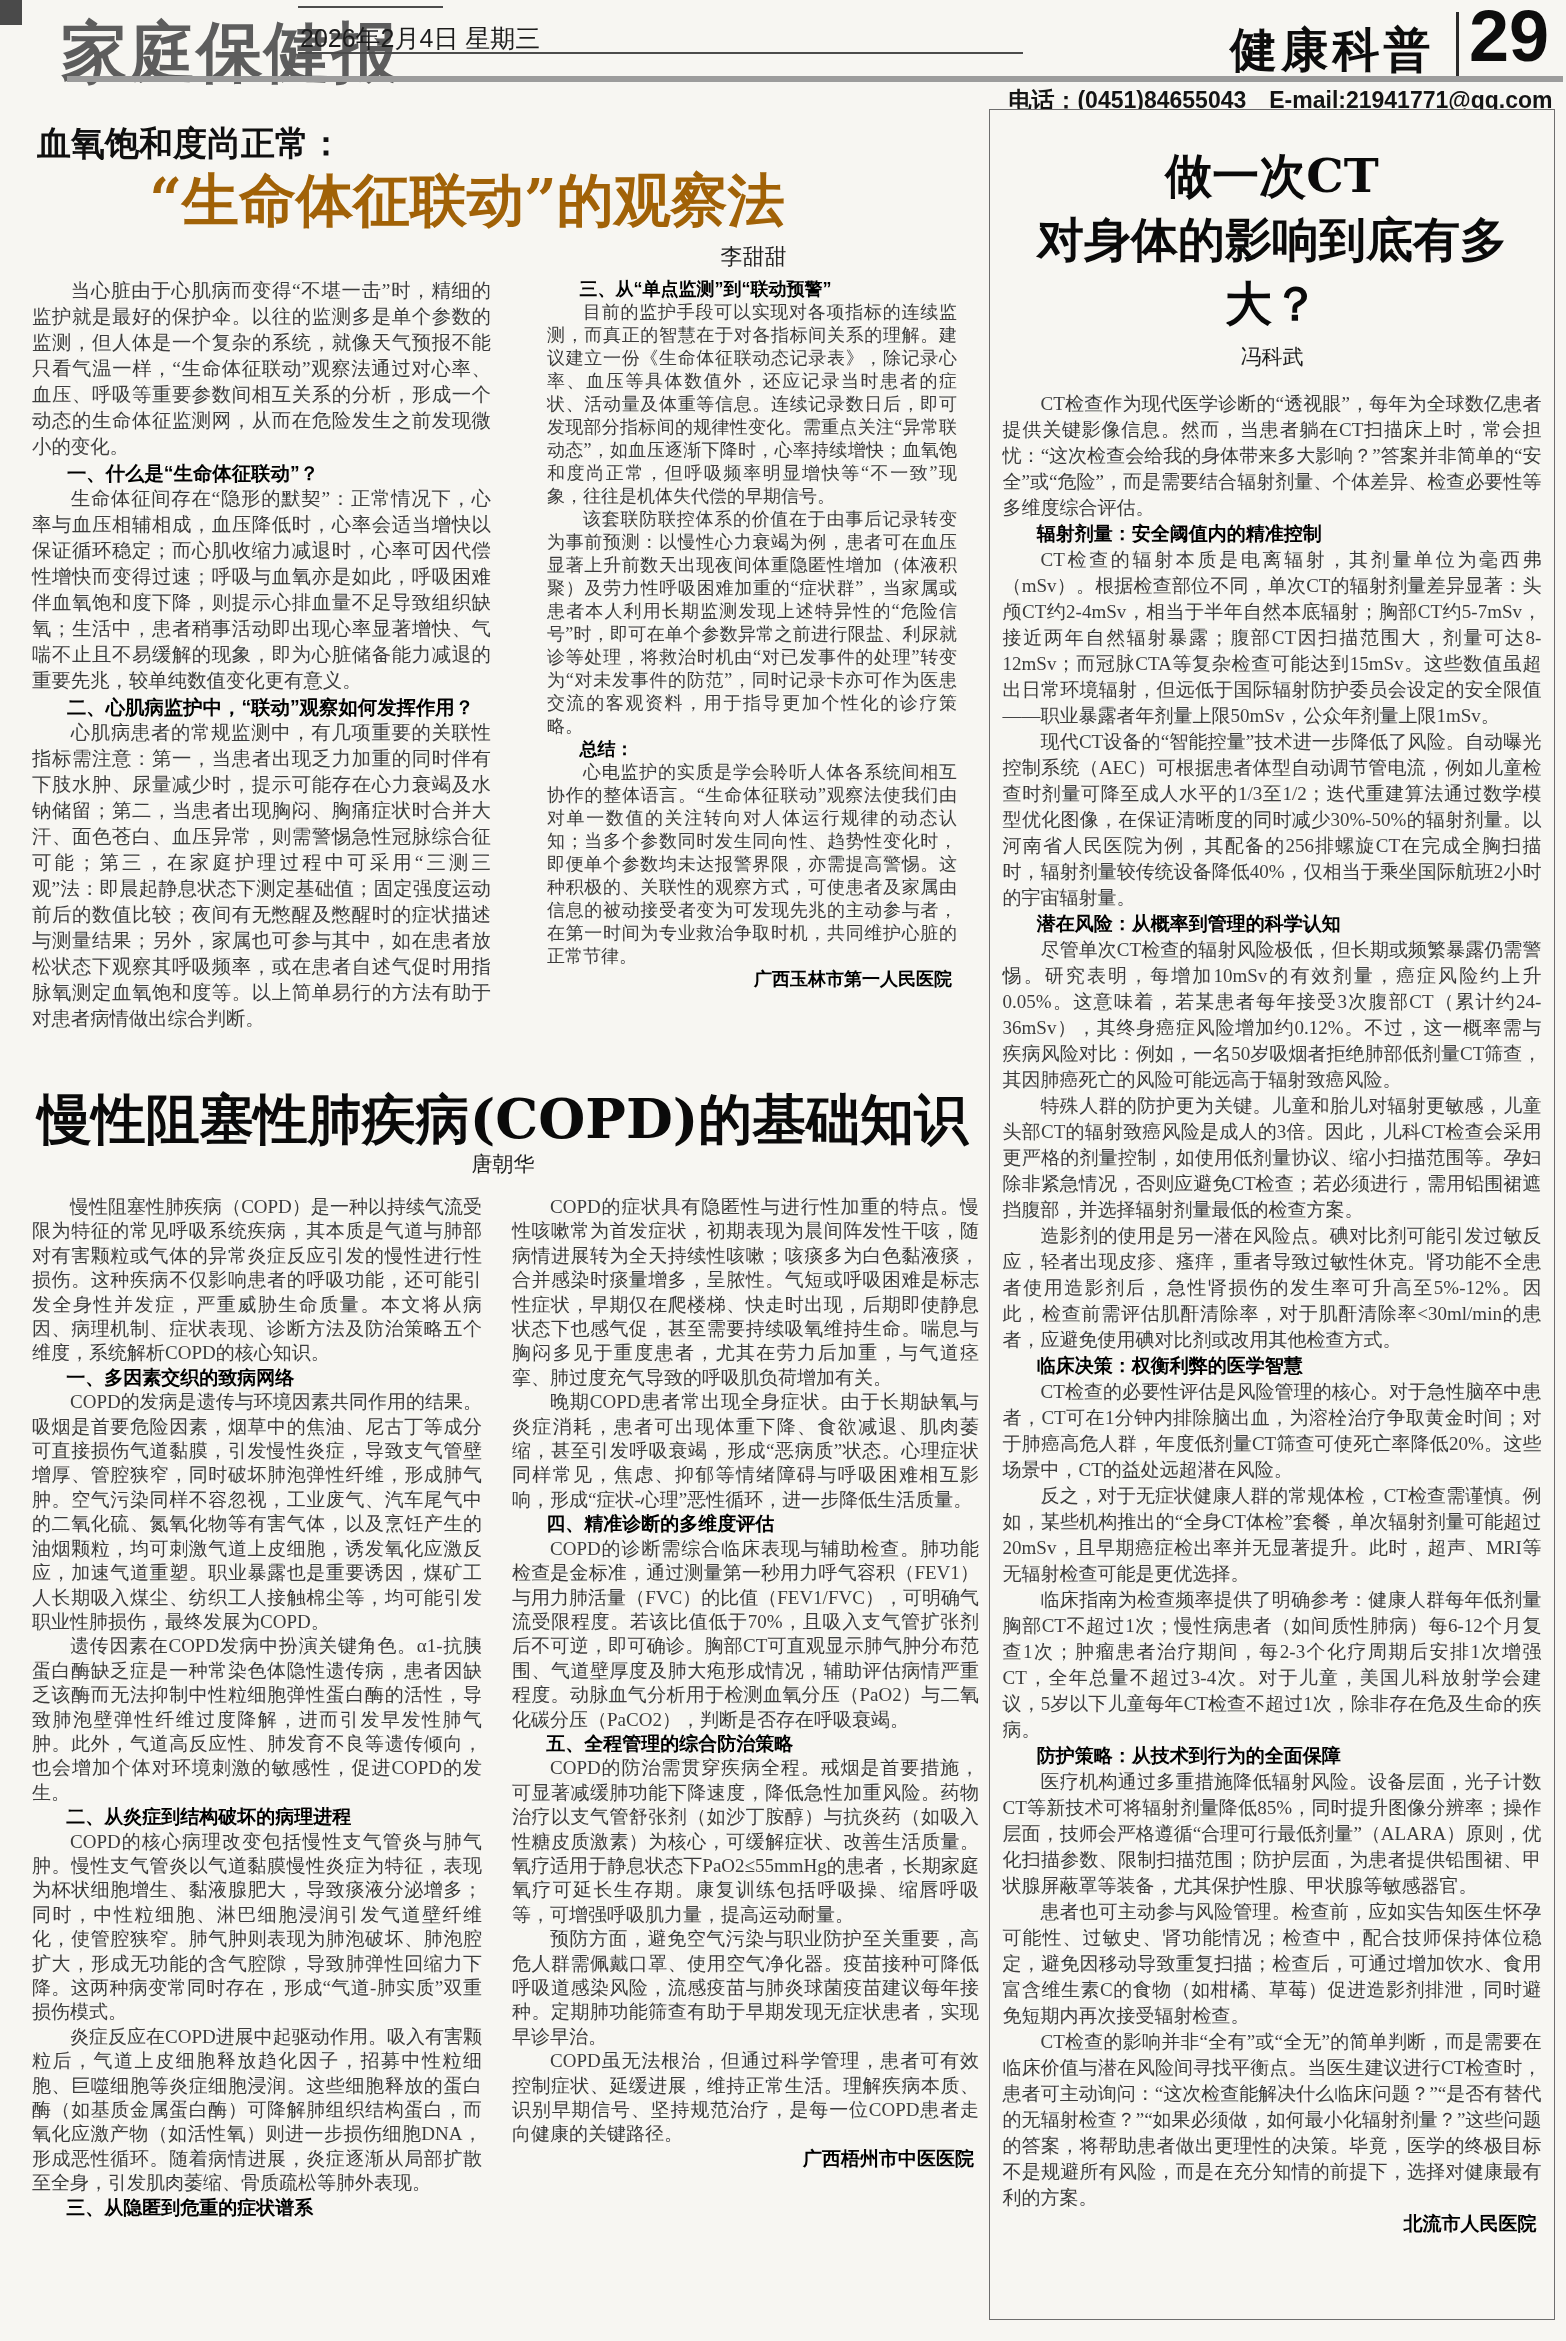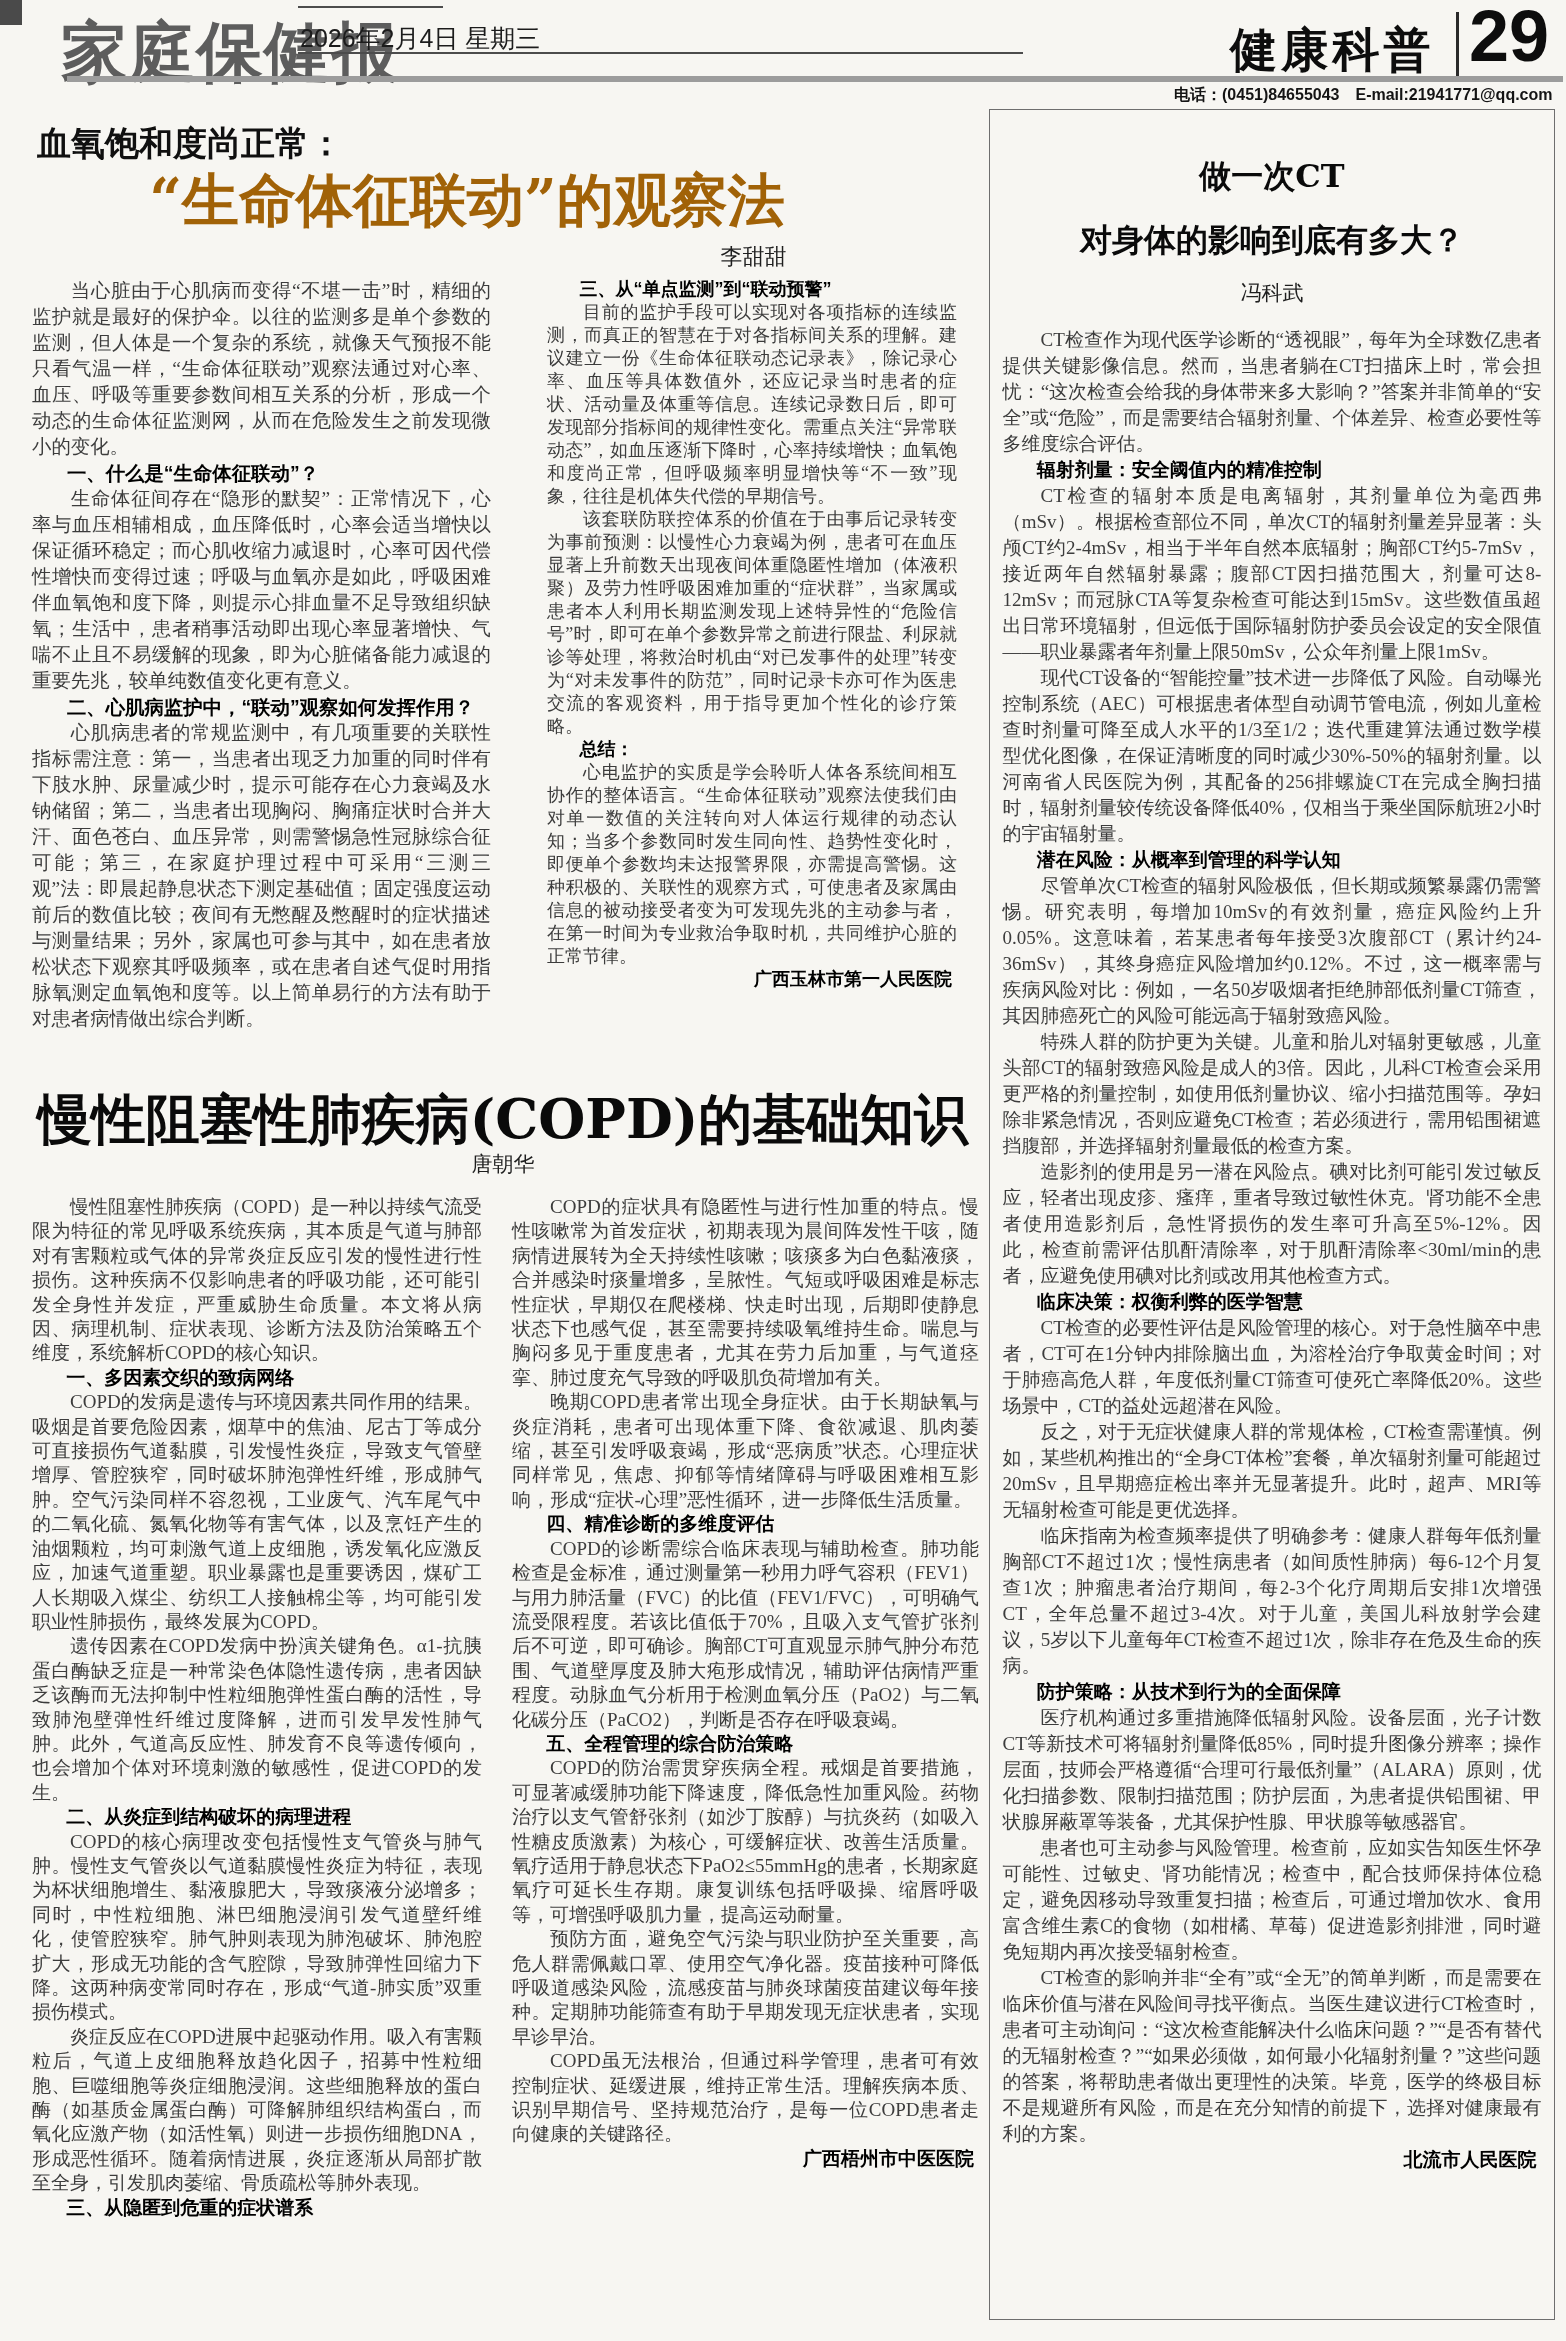--- a/index.html
+++ b/index.html
@@ -12,34 +12,34 @@
   .date{position:absolute;left:300px;top:22px;font-size:25px;color:#1c1c1c;
         font-family:"Liberation Sans",sans-serif;}
   .date-topline{position:absolute;left:298px;top:5.9px;width:145px;height:2.5px;background:#4c4c4c;}
   .date-underline{position:absolute;left:298px;top:52px;width:725px;height:1.7px;background:#4c4c4c;}
   .section-name{position:absolute;left:1230px;top:18.5px;font-size:47px;font-weight:bold;color:#0d0d0d;
                 font-family:"Liberation Sans",sans-serif;letter-spacing:4.2px;}
   .page-divider{position:absolute;left:1456px;top:11.8px;width:2.5px;height:64px;background:#2a2a2a;}
   .page-number{position:absolute;left:1469px;top:-5px;font-size:72px;font-weight:bold;color:#0d0d0d;
                font-family:"Liberation Sans",sans-serif;}
   .header-rule{position:absolute;left:67px;top:76px;width:1496px;height:5.9px;background:#9c9c9c;}
-  .contact{position:absolute;right:13.5px;top:85px;font-size:16px;font-weight:bold;color:#141414;
+  .contact{position:absolute;right:13.5px;top:85px;font-size:23px;font-weight:bold;color:#141414;
            font-family:"Liberation Sans",sans-serif;}
   
   .a1-kicker{position:absolute;left:37px;top:121px;font-size:34px;font-weight:bold;color:#101010;
              font-family:"Liberation Sans",sans-serif;}
   .a1-title{position:absolute;left:29.5px;top:163px;width:875px;text-align:center;font-size:57px;
             font-weight:bold;color:#a16207;font-family:"DejaVu Serif",serif;}
   .a1-byline{position:absolute;left:29.5px;top:242px;width:757px;text-align:right;font-size:22px;color:#1e1e1e;}
   .a1-col1{position:absolute;left:32px;top:278px;width:459px;font-size:19.4px;line-height:26px;text-align:justify;}
   .a1-col2{position:absolute;left:547px;top:278px;width:410px;font-size:18px;line-height:23px;text-align:justify;}
   
   .ct-box{position:absolute;left:989px;top:109px;width:566px;height:2211px;border:1.7px solid #6e6e6e;
           box-sizing:border-box;padding:0 12.6px;background:#f7f6f2;}
-  .ct-title{margin-top:34px;text-align:center;font-size:32px;font-weight:bold;color:#0a0a0a;
+  .ct-title{margin-top:34px;text-align:center;font-size:47px;font-weight:bold;color:#0a0a0a;
             font-family:"DejaVu Serif",serif;line-height:64px;}
   .ct-byline{text-align:center;font-size:21px;margin-top:6.7px;color:#1e1e1e;}
   .ct-body{margin-top:20px;font-size:19px;line-height:26px;text-align:justify;}
   
   .a3-title{position:absolute;left:29.5px;top:1077px;width:947px;text-align:center;font-size:54px;
             font-weight:bold;color:#0a0a0a;font-family:"DejaVu Serif",serif;margin-top:7px;}
   .a3-byline{position:absolute;left:29.5px;top:1150px;width:947px;text-align:center;font-size:21px;color:#1e1e1e;}
   .a3-col1{position:absolute;left:32px;top:1195px;width:450px;font-size:19px;line-height:24.4px;text-align:justify;}
   .a3-col2{position:absolute;left:512px;top:1195px;width:467px;font-size:19px;line-height:24.4px;text-align:justify;}
   

